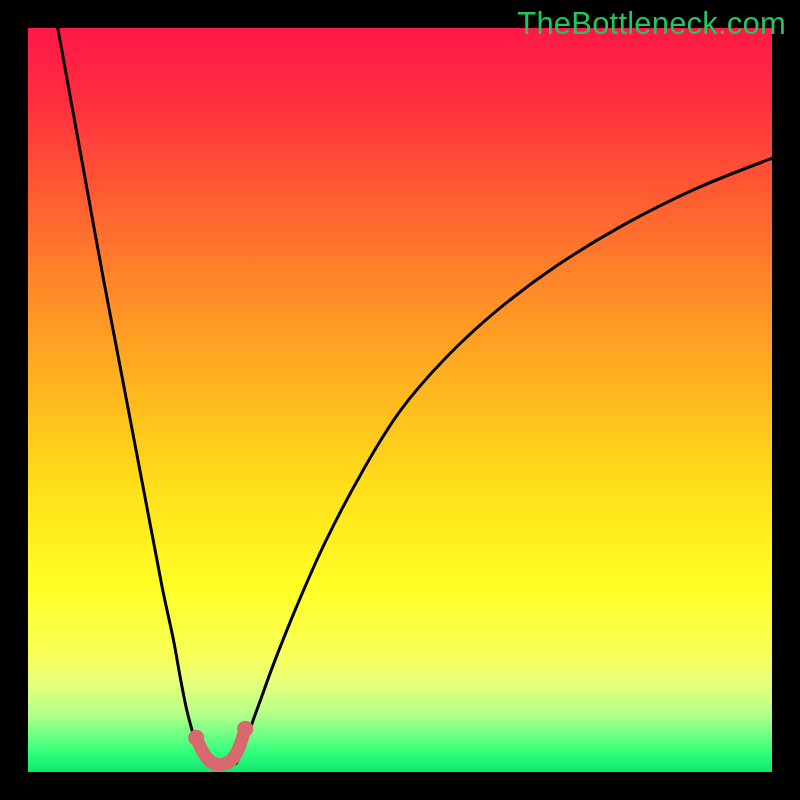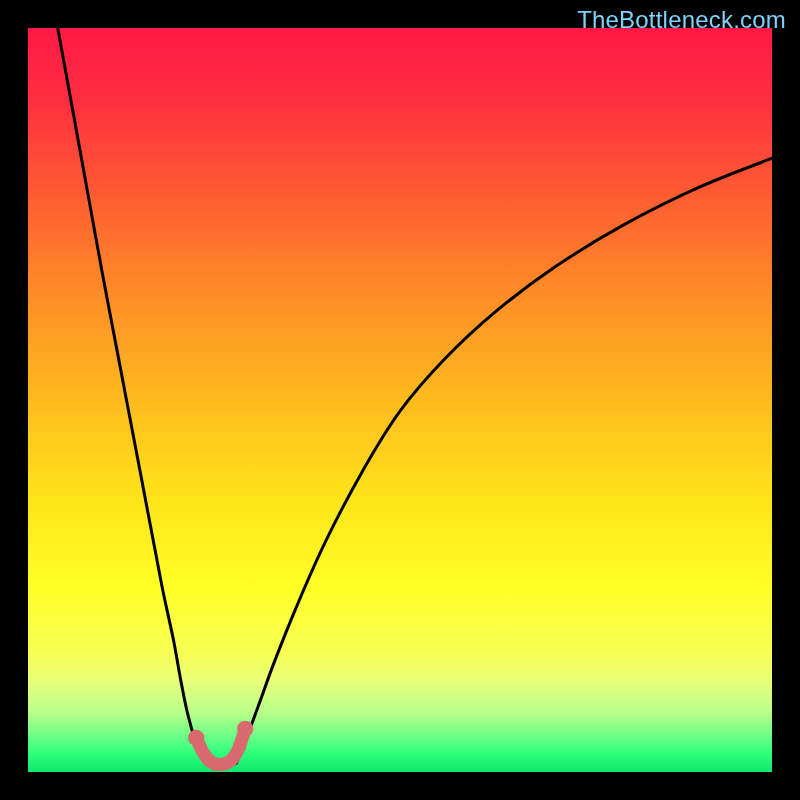--- a/index.html
+++ b/index.html
@@ -8,23 +8,23 @@
     position: relative;
     width: 800px;
     height: 800px;
     background: #000;
   }
   .watermark {
     position: absolute;
     top: 6px;
     right: 14px;
     font-family: Arial, Helvetica, sans-serif;
-    font-size: 24px;
+    font-size: 31px;
     font-weight: 500;
-    color: #7dd3fc;
+    color: #22c55e;
     letter-spacing: 0.2px;
     z-index: 5;
   }
   .plot {
     position: absolute;
     left: 28px;
     top: 28px;
     width: 744px;
     height: 744px;
   }

